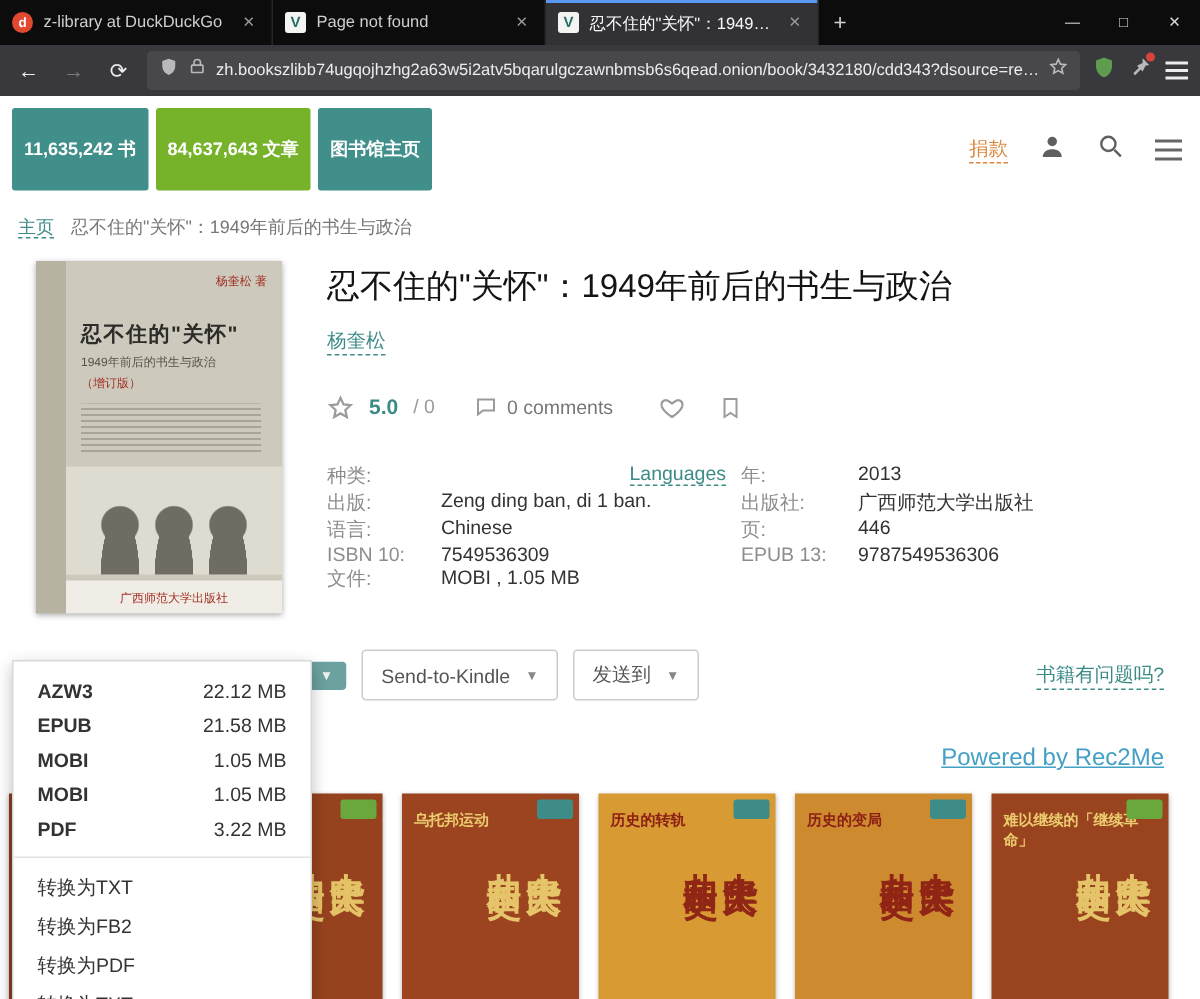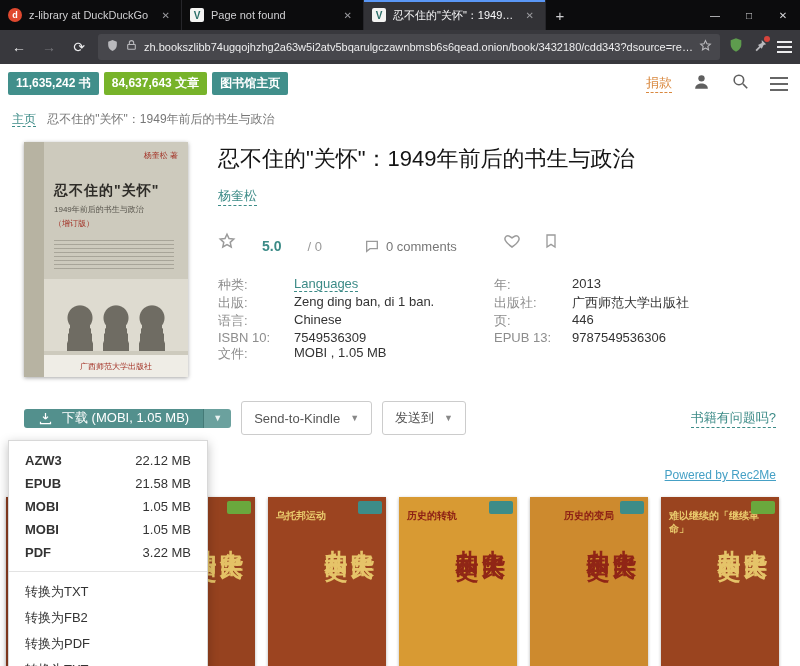--- a/index.html
+++ b/index.html
@@ -32,21 +32,21 @@
   .ext-icons { display:flex; align-items:center; gap:9px; }
   .hamburger-nav span { display:block; width:15px; height:2px; background:#ececee; margin:3px 0; }
   .ext-dot { position:relative; }
   .ext-dot::after { content:""; position:absolute; right:-2px; top:-2px; width:6px; height:6px;
                     border-radius:50%; background:#d7443c; }
 
   
   .page { position:relative; flex:1; background:#ffffff; overflow:hidden; }
 
   .site-header { display:flex; align-items:center; padding:8px 12px 4px 8px; }
-  .badge { display:inline-block; padding:3px 8px; margin-right:5px; border-radius:2px;
+  .badge { display:inline-block; padding:19px 8px; margin-right:5px; border-radius:2px;
            color:#fff; font-size:12px; font-weight:bold; }
   .badge.teal { background:#418f8b; }
   .badge.green { background:#77b32a; }
   .header-right { margin-left:auto; display:flex; align-items:center; gap:20px; }
   .donate { color:#d9883e; font-size:13px; border-bottom:1px dashed #d9883e; cursor:pointer; }
   .hamburger-site span { display:block; width:18px; height:2px; background:#666; margin:4px 0; }
 
   .breadcrumb { padding:12px 12px 10px; font-size:12px; color:#888; }
   .crumb-home { color:#3c8b87; border-bottom:1px dashed #3c8b87; cursor:pointer; margin-right:8px; }
   .crumb-current { color:#777; }
@@ -69,30 +69,30 @@
   .head { width:30px; height:46px; background:radial-gradient(circle at 50% 28%, #6f6c63 0 12px, transparent 13px),
           radial-gradient(ellipse at 50% 100%, #6f6c63 0 60%, transparent 61%); }
   .cover-pub { position:absolute; bottom:0; left:20px; right:0; height:22px; background:#efede6;
                display:flex; align-items:center; justify-content:center; color:#a33226; font-size:8px; }
 
   .book-info { flex:1; min-width:0; padding-top:2px; }
   .book-title { font-size:22px; font-weight:500; color:#141414; margin-bottom:12px; }
   .book-author { display:inline-block; color:#3c8b87; font-size:13px; border-bottom:1px dashed #3c8b87;
                  margin-bottom:26px; cursor:pointer; }
 
-  .rating-row { display:flex; align-items:flex-end; gap:26px; margin-bottom:22px; }
+  .rating-row { display:flex; align-items:flex-start; gap:10px; margin-bottom:22px; }
   .rating-val { color:#3c8b87; font-weight:bold; font-size:14px; }
   .rating-suffix { color:#999; font-size:13px; }
   .comments { display:flex; align-items:center; gap:6px; color:#777; font-size:13px; margin-left:16px; }
   .fav-icons { display:flex; align-items:center; gap:22px; margin-left:20px; }
 
   .details { display:grid; grid-template-columns:76px 200px 78px 1fr; row-gap:0; font-size:13px; }
   .dt-label { color:#8d8d8d; }
   .dt-value { color:#333; padding-right:10px; }
-  .dt-value.link { color:#3c8b87; }
+  .dt-value.link { color:#3c8b87;text-align:right; }
   .dt-value.link span { border-bottom:1px dashed #3c8b87; cursor:pointer; }
 
   
   .actions-row { display:flex; align-items:center; gap:10px; margin:24px 24px 0; }
   .btn-download { display:flex; align-items:stretch; height:19px; border-radius:3px; overflow:hidden; cursor:pointer; }
   .btn-dl-main { background:#53908d; color:#fff; font-size:13px; display:flex; align-items:center;
                  gap:9px; padding:0 14px; }
   .btn-dl-caret { background:#6ba19e; border-left:1px solid #447a77; width:28px; display:flex;
                   align-items:center; justify-content:center; color:#eaf2f1; font-size:9px; }
   .btn-plain { height:34px; background:#fff; border:1px solid #ccc; border-radius:3px; color:#555;
@@ -102,21 +102,21 @@
 
   
   .dl-menu { position:absolute; left:8px; top:376px; width:200px; background:#fff;
              border:1px solid #d8d8d8; box-shadow:0 3px 10px rgba(0,0,0,.25); z-index:20; padding:8px 0; }
   .menu-item { display:flex; justify-content:space-between; padding:4px 16px; font-size:13px; color:#333; cursor:pointer; }
   .menu-item .fmt { font-weight:bold; }
   .menu-divider { border-top:1px solid #e3e3e3; margin:7px 0; }
   .menu-conv { padding:4px 16px; font-size:13px; color:#333; cursor:pointer; }
 
   .rec2me-row { text-align:right; margin:30px 24px 10px; }
-  .rec2me { color:#45a0c5; font-size:12px; text-decoration:underline; cursor:pointer; }
+  .rec2me { color:#45a0c5; font-size:16px; text-decoration:underline; cursor:pointer; }
 
   
   .thumbs { display:flex; gap:13px; padding-left:6px; margin-top:14px; }
   .thumb { width:118px; height:172px; position:relative; flex-shrink:0; box-shadow:0 1px 3px rgba(0,0,0,.3);
            cursor:pointer; overflow:hidden; }
   .thumb-title { position:absolute; top:12px; left:8px; right:8px; font-size:10px; font-weight:bold; line-height:1.3; }
   .thumb-chars { position:absolute; right:10px; top:34px; writing-mode:vertical-rl; font-size:23px;
                  font-weight:bold; letter-spacing:3px; line-height:1.15; opacity:.95; }
   .thumb-badge { position:absolute; top:4px; right:4px; width:24px; height:13px; border-radius:2px; }
 </style>
@@ -342,21 +342,21 @@
         <div class="thumb-title" style="color: rgb(234, 203, 109);">乌托邦运动</div>
         <div class="thumb-chars" style="color: rgb(234, 203, 109);"><span>中华人民</span><br><span>共和国史</span></div>
         <span class="thumb-badge" style="background: rgb(61, 140, 136);"></span>
       </div>
       <div class="thumb" style="background: rgb(216, 154, 51);">
         <div class="thumb-title" style="color: rgb(141, 32, 21);">历史的转轨</div>
         <div class="thumb-chars" style="color: rgb(141, 32, 21);"><span>中华人民</span><br><span>共和国史</span></div>
         <span class="thumb-badge" style="background: rgb(61, 140, 136);"></span>
       </div>
       <div class="thumb" style="background: rgb(205, 138, 46);">
-        <div class="thumb-title" style="color: rgb(141, 32, 21); margin-left: 26px;">历史的变局</div>
+        <div class="thumb-title" style="color: rgb(141, 32, 21);">历史的变局</div>
         <div class="thumb-chars" style="color: rgb(141, 32, 21);"><span>中华人民</span><br><span>共和国史</span></div>
         <span class="thumb-badge" style="background: rgb(61, 140, 136);"></span>
       </div>
       <div class="thumb" style="background: rgb(154, 68, 31);">
         <div class="thumb-title" style="color: rgb(234, 203, 109);">难以继续的「继续革命」</div>
         <div class="thumb-chars" style="color: rgb(234, 203, 109);"><span>中华人民</span><br><span>共和国史</span></div>
         <span class="thumb-badge" style="background: rgb(106, 168, 61);"></span>
       </div>
     </div>
 

